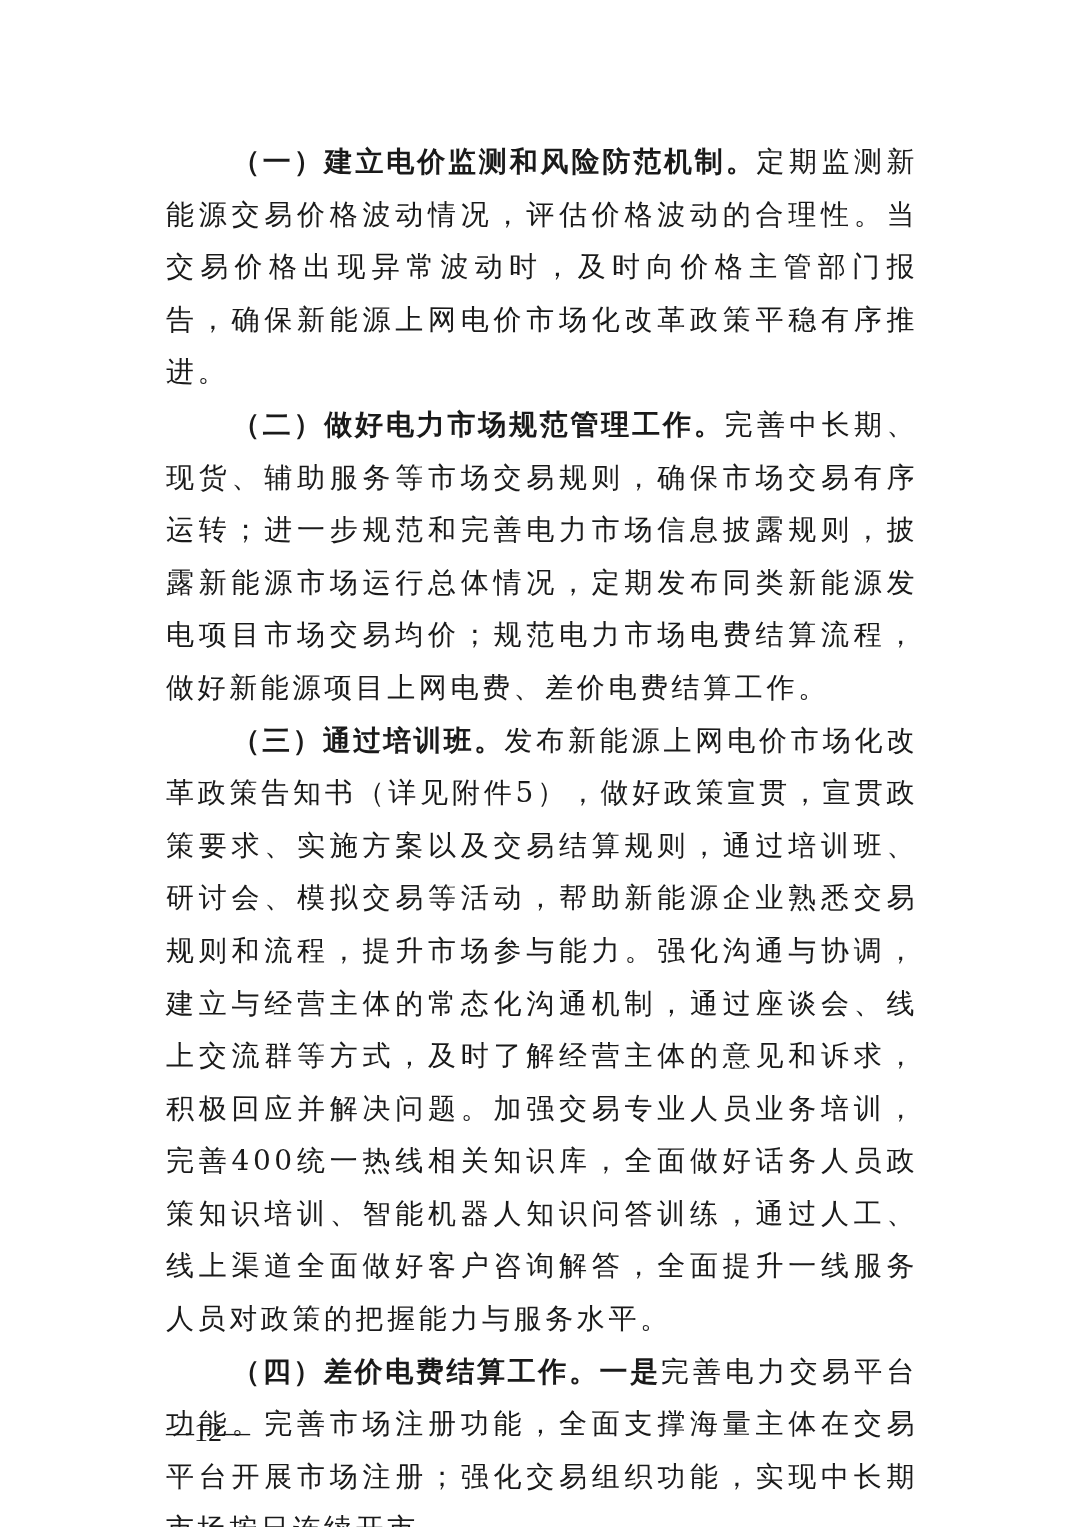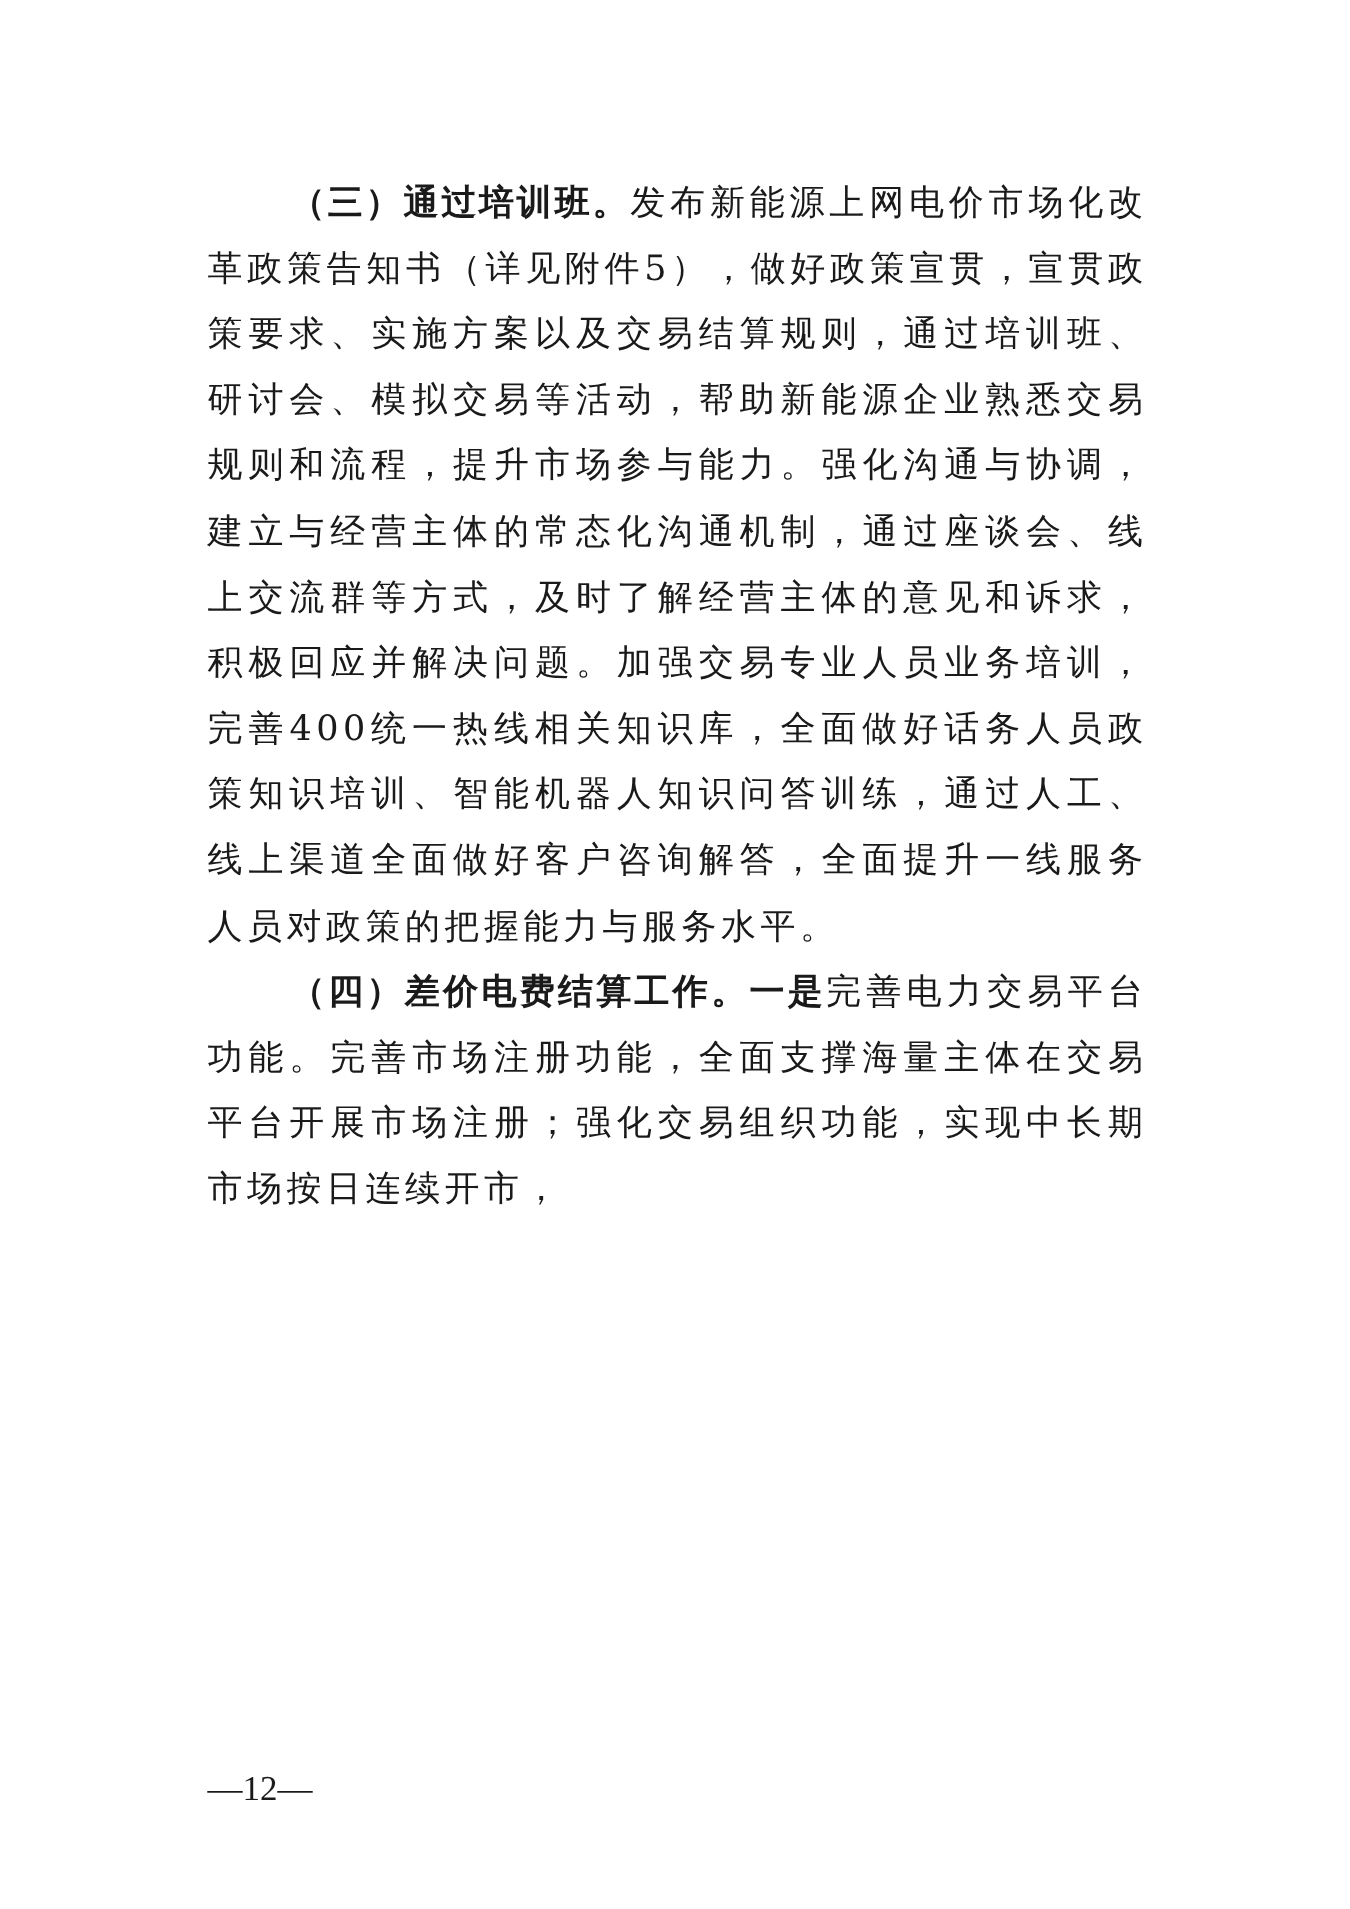--- a/index.html
+++ b/index.html
@@ -9,17 +9,19 @@
   .para { margin: 0; font-size: 28px; line-height: 52.6px; letter-spacing: 3.6px;
           text-align: justify; text-indent: 66px; word-break: break-all; }
   .para .lead { font-weight: bold; letter-spacing: 2px; }
   .page-num { position: absolute; left: 166px; top: 1416px; font-size: 28px;
               font-family: "Liberation Serif", "DejaVu Serif", serif; letter-spacing: 0; }
 </style>
 </head>
 <body>
 
 <div class="page">
+  <p class="para"><span class="lead">（一）建立电价监测和风险防范机制。</span><span>定期监测新能源交易价格波动情况，评估价格波动的合理性。当交易价格出现异常波动时，及时向价格主管部门报告，确保新能源上网电价市场化改革政策平稳有序推进。</span></p>
+  <p class="para"><span class="lead">（二）做好电力市场规范管理工作。</span><span>完善中长期、现货、辅助服务等市场交易规则，确保市场交易有序运转；进一步规范和完善电力市场信息披露规则，披露新能源市场运行总体情况，定期发布同类新能源发电项目市场交易均价；规范电力市场电费结算流程，做好新能源项目上网电费、差价电费结算工作。</span></p>
   <p class="para"><span class="lead">（三）通过培训班。</span><span>发布新能源上网电价市场化改革政策告知书（详见附件5），做好政策宣贯，宣贯政策要求、实施方案以及交易结算规则，通过培训班、研讨会、模拟交易等活动，帮助新能源企业熟悉交易规则和流程，提升市场参与能力。强化沟通与协调，建立与经营主体的常态化沟通机制，通过座谈会、线上交流群等方式，及时了解经营主体的意见和诉求，积极回应并解决问题。加强交易专业人员业务培训，完善400统一热线相关知识库，全面做好话务人员政策知识培训、智能机器人知识问答训练，通过人工、线上渠道全面做好客户咨询解答，全面提升一线服务人员对政策的把握能力与服务水平。</span></p>
   <p class="para"><span class="lead">（四）差价电费结算工作。一是</span><span>完善电力交易平台功能。完善市场注册功能，全面支撑海量主体在交易平台开展市场注册；强化交易组织功能，实现中长期市场按日连续开市，</span></p>
 </div>
 
 <div class="page-num">—12—</div>
 
 </body></html>

